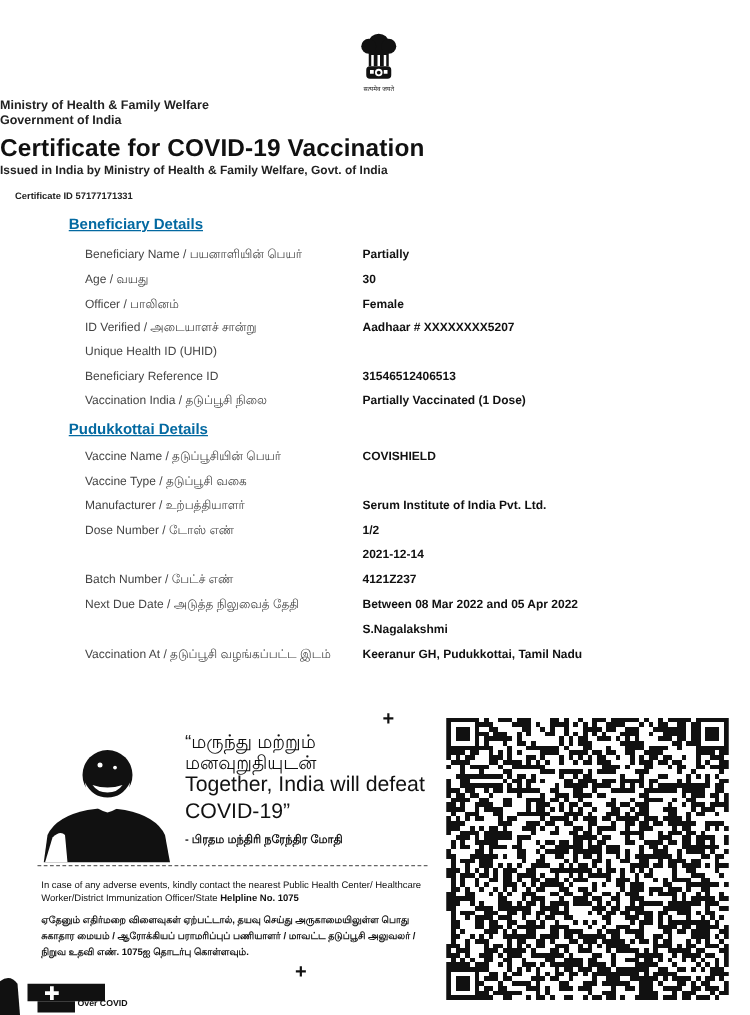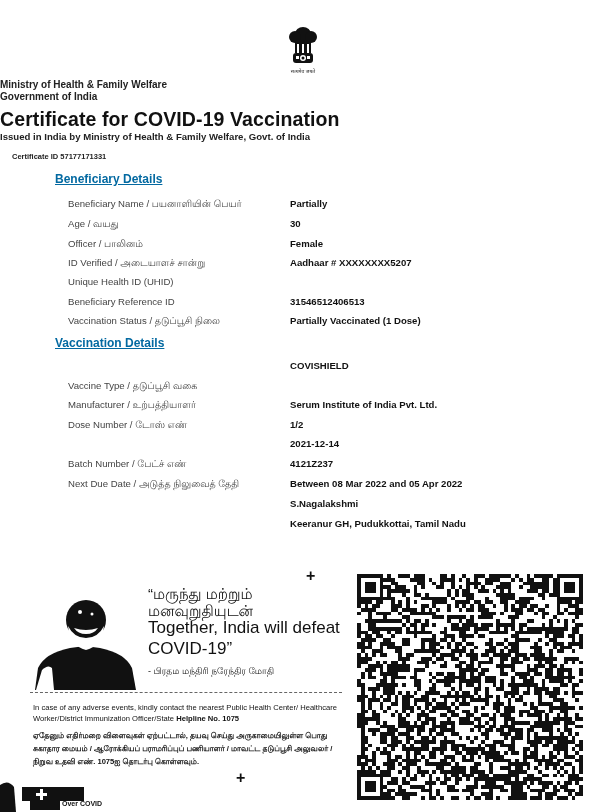--- a/index.html
+++ b/index.html
@@ -16,21 +16,21 @@
     .title { top: 108px; font-size: 19.5px; font-weight: bold; color: #111; letter-spacing: 0.1px; }
     .subtitle { top: 131px; font-size: 9.6px; font-weight: bold; color: #222; }
     .certid { top: 152px; font-size: 7.5px; font-weight: bold; color: #222; }
     .certid span { margin-left: 0; }
     .section-h { left: 55px; font-size: 12px; font-weight: bold; text-decoration: underline; color: #0369a1; }
     .row { left: 40px; width: 520px; height: 20px; font-size: 9.6px; }
     .row .lbl { position: absolute; left: 0; top: 0; color: #444; white-space: nowrap; padding-left: 28px; }
     .row .val { position: absolute; left: 250px; top: 0; color: #111; font-weight: bold; white-space: nowrap; }
     .quote { left: 148px; font-size: 17px; color: #111; line-height: 20px; }
     .quote-ta { left: 148px; top: 585px; font-size: 15px; line-height: 17px; color: #111; }
-    .attr { left: 148px; top: 666px; font-size: 9px; font-weight: normal; color: #111; }
+    .attr { left: 148px; top: 666px; font-size: 9px; font-weight: bold; color: #111; }
     .divider { left: 30px; top: 692px; width: 312px; height: 0; border-top: 1px dashed #666; }
     .notice { left: 33px; top: 702px; width: 310px; font-size: 7.6px; line-height: 11px; color: #111; }
     .notice b { font-weight: bold; }
     .notice-ta { left: 33px; top: 729px; width: 312px; font-size: 7.6px; line-height: 13px; color: #111; font-weight: bold; }
     .plus { font-size: 16px; font-weight: bold; color: #111; line-height: 16px; }
     .qr { left: 357px; top: 569px; width: 226px; height: 236px; }
     .footer-logo { left: 0; top: 775px; width: 120px; height: 37px; }
     .footer-logo-text { left: 62px; top: 800px; font-size: 7px; font-weight: bold; color: #111; }
   </style>
 </head>
@@ -83,27 +83,28 @@
 </div>
 <div class="abs row" style="top:276px">
   <span class="lbl">Unique Health ID (UHID)</span>
   <span class="val"></span>
 </div>
 <div class="abs row" style="top:296px">
   <span class="lbl">Beneficiary Reference ID</span>
   <span class="val">31546512406513</span>
 </div>
 <div class="abs row" style="top:315px">
-  <span class="lbl">Vaccination Status / தடுப்பூசி நிலை</span>
+  <span class="lbl">Vaccination India / தடுப்பூசி நிலை</span>
   <span class="val">Partially Vaccinated (1 Dose)</span>
 </div>
 
-<div class="abs section-h" style="top:336px">Vaccination Details</div>
+<div class="abs section-h" style="top:336px">Pudukkottai Details</div>
 
 <div class="abs row" style="top:360px">
+  <span class="lbl">Vaccine Name / தடுப்பூசியின் பெயர்</span>
   <span class="val">COVISHIELD</span>
 </div>
 <div class="abs row" style="top:380px">
   <span class="lbl">Vaccine Type / தடுப்பூசி வகை</span>
 </div>
 <div class="abs row" style="top:399px">
   <span class="lbl">Manufacturer / உற்பத்தியாளர்</span>
   <span class="val">Serum Institute of India Pvt. Ltd.</span>
 </div>
 <div class="abs row" style="top:419px">
@@ -118,20 +119,21 @@
   <span class="val">4121Z237</span>
 </div>
 <div class="abs row" style="top:478px">
   <span class="lbl">Next Due Date / அடுத்த நிலுவைத் தேதி</span>
   <span class="val">Between 08 Mar 2022 and 05 Apr 2022</span>
 </div>
 <div class="abs row" style="top:498px">
   <span class="val">S.Nagalakshmi</span>
 </div>
 <div class="abs row" style="top:518px">
+  <span class="lbl">Vaccination At / தடுப்பூசி வழங்கப்பட்ட இடம்</span>
   <span class="val">Keeranur GH, Pudukkottai, Tamil Nadu</span>
 </div>
 
 <div class="abs plus" style="left:306px; top:568px">+</div>
 
 <svg class="abs" style="left:30px; top:598px; width:112px; height:92px" viewBox="0 0 112 92">
   <path d="M5 92 L8 70 Q15 55 40 50 L55 48 L70 50 Q95 55 102 70 L106 92 Z" fill="#111"></path>
   <ellipse cx="56" cy="22" rx="20" ry="20" fill="#111"></ellipse>
   <path d="M38 28 Q40 48 56 52 Q72 48 74 28 Q68 40 56 40 Q44 40 38 28 Z" fill="#fff"></path>
   <path d="M44 30 Q56 34 68 30 Q64 36 56 36 Q48 36 44 30 Z" fill="#fff"></path>

